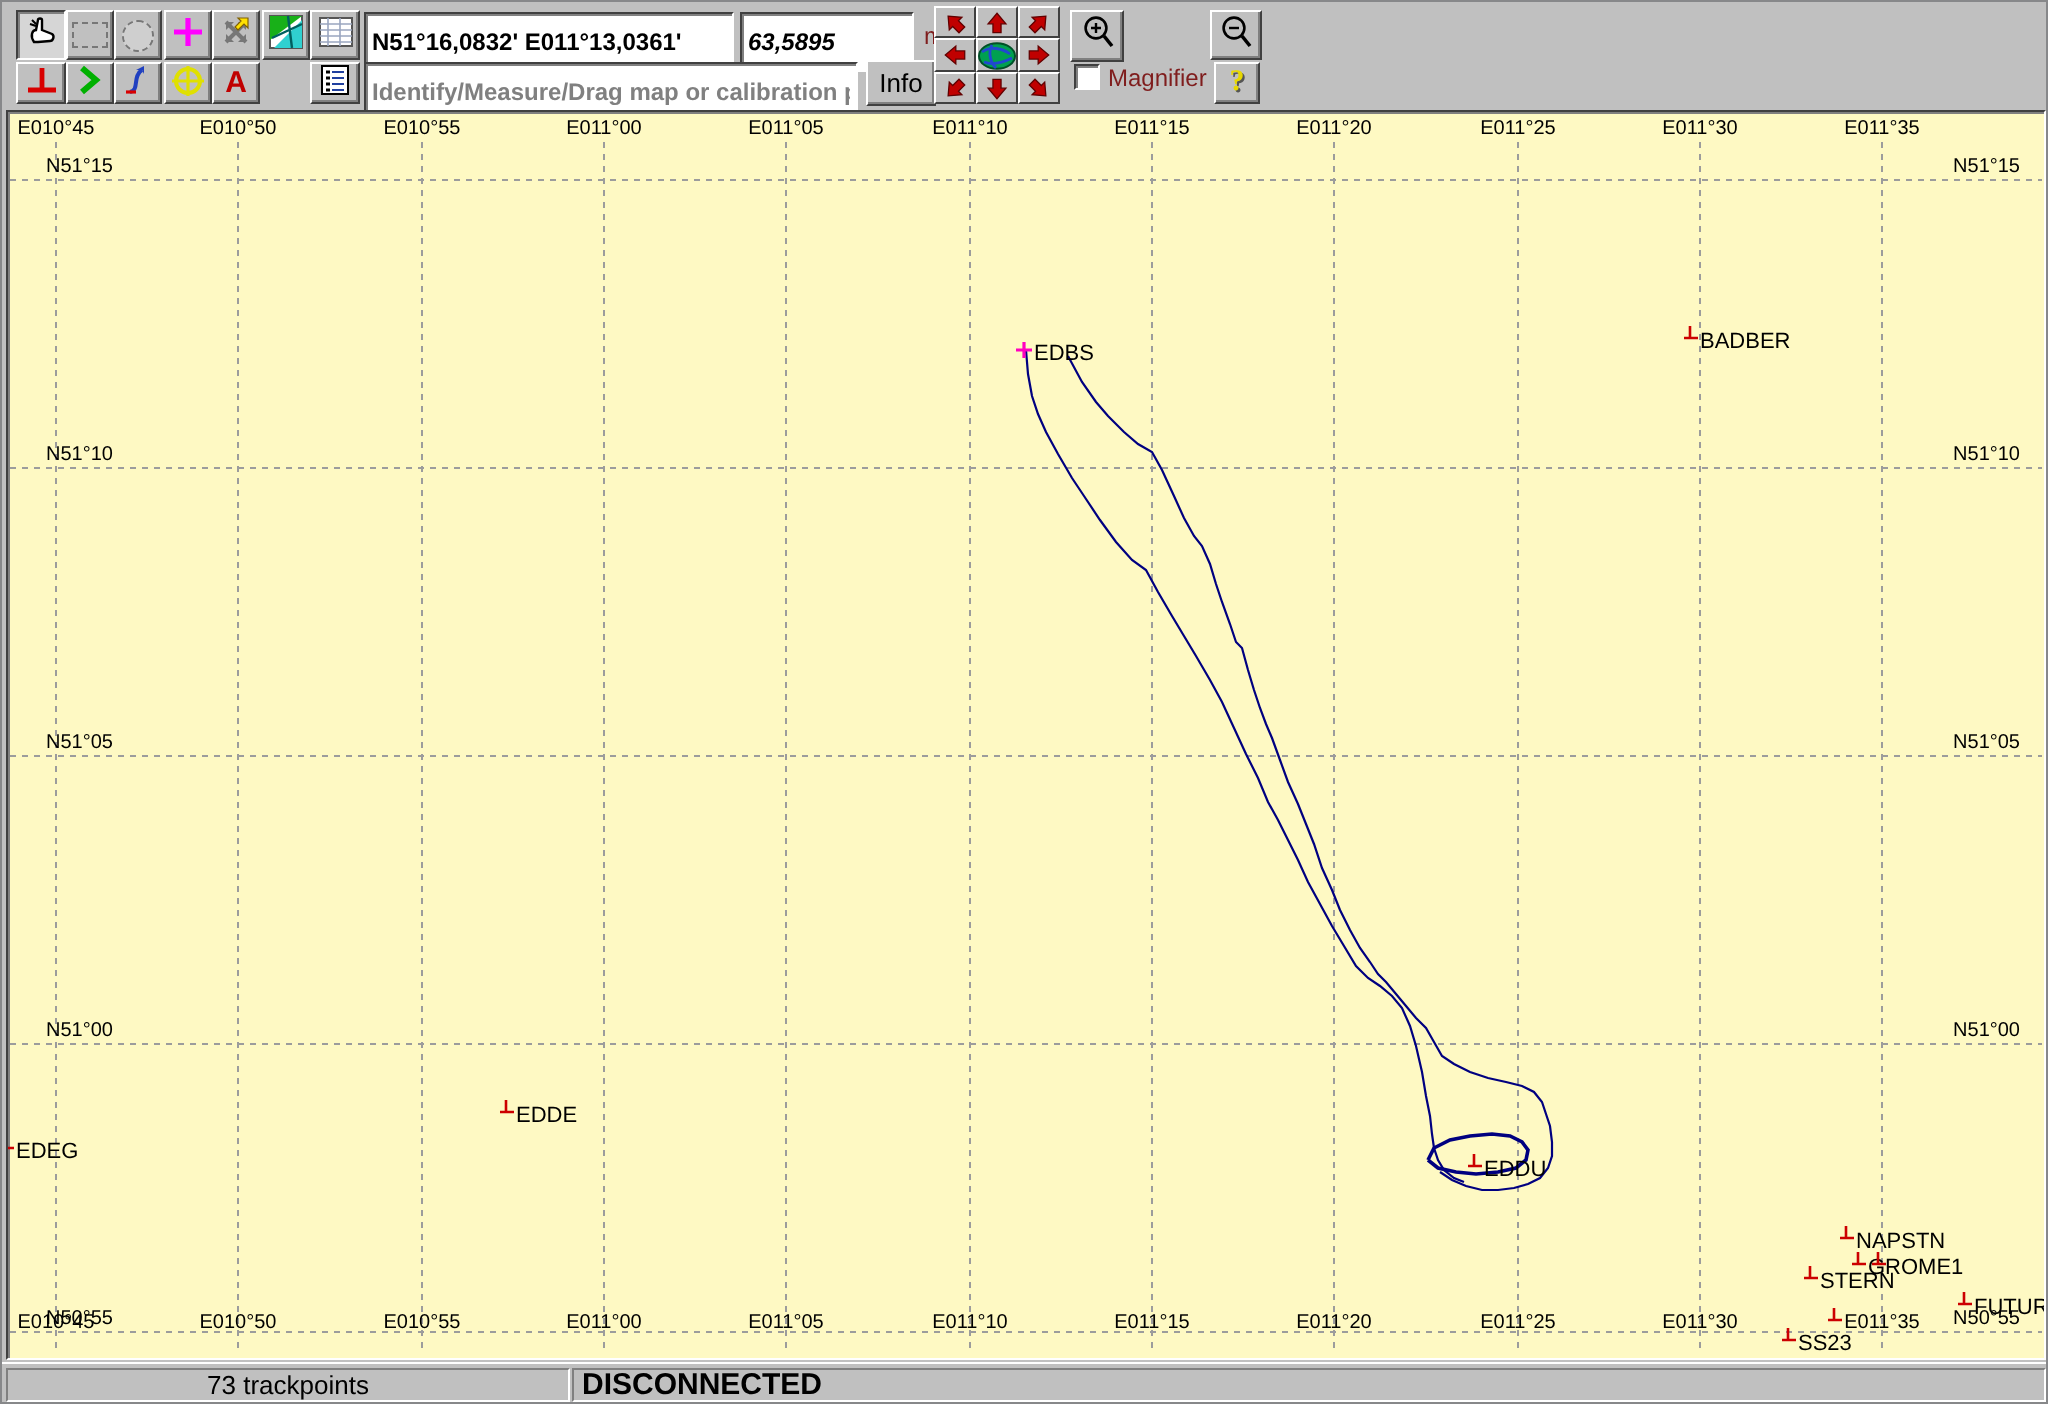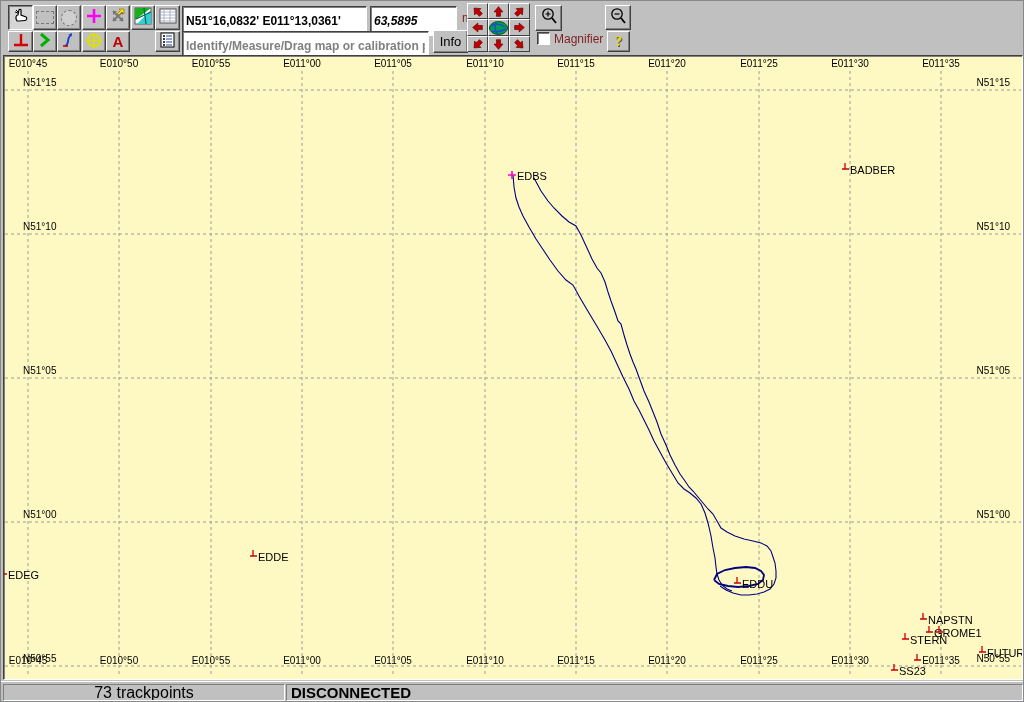--- a/index.html
+++ b/index.html
@@ -54,21 +54,21 @@
     border-right:1px solid #fff;border-bottom:1px solid #fff;
     box-shadow:inset 1px 1px 0 #808080;box-sizing:border-box;
   }
   .maparea svg{position:absolute;left:0;top:0;}
   
   .statusbar{position:absolute;left:0;top:680px;width:1024px;height:22px;background:#c0c0c0;border-top:1px solid #fff;}
   .spanel{
     position:absolute;top:2px;height:17px;background:#c0c0c0;
     border-top:1px solid #808080;border-left:1px solid #808080;
     border-right:1px solid #fff;border-bottom:1px solid #fff;
-    box-sizing:border-box;font-size:16px;color:#000;
+    box-sizing:border-box;font-size:13px;color:#000;
     display:flex;align-items:center;overflow:hidden;white-space:nowrap;
   }
   .spanel.first{left:2px;width:282px;justify-content:center;}
   .spanel.second{left:285px;width:737px;padding-left:4px;font-weight:bold;font-size:15px;}
 </style>
 </head>
 <body>
 
 <div class="toolbar">
 

